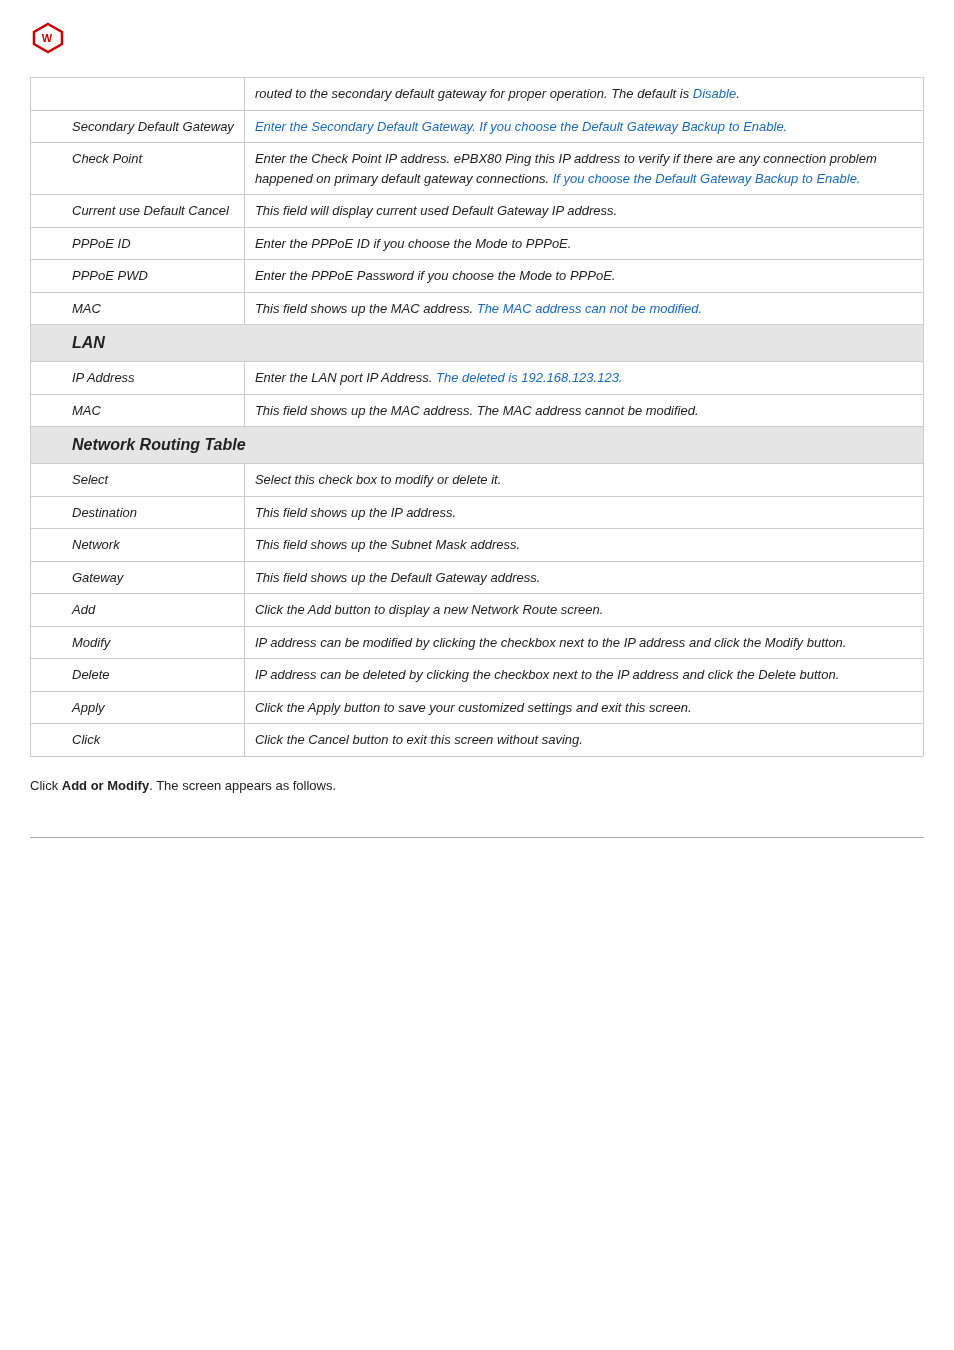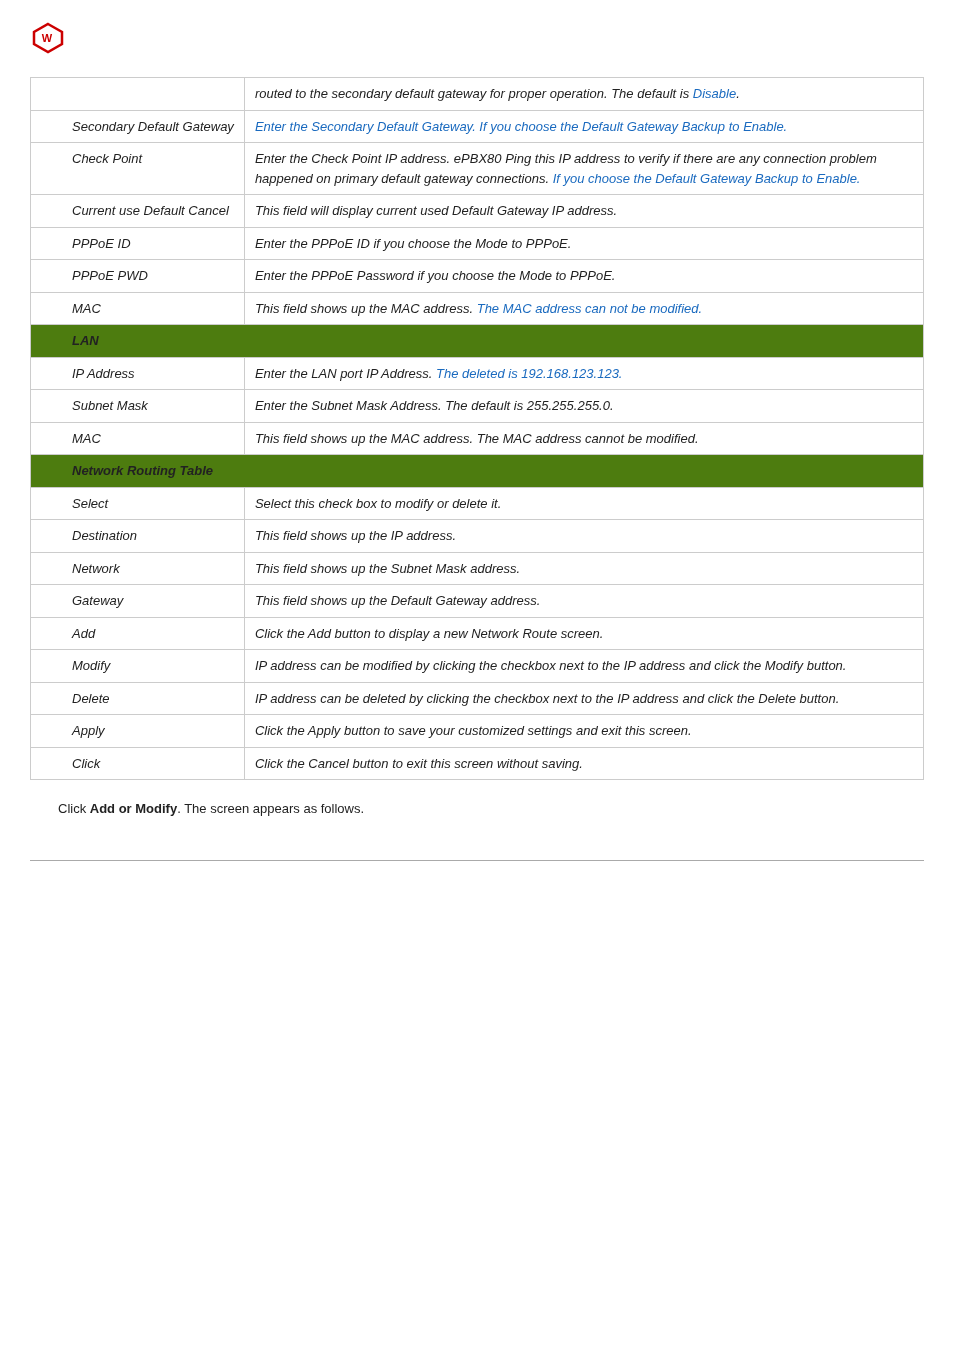--- a/index.html
+++ b/index.html
@@ -41,30 +41,29 @@
       line-height: 1.5;
     }
     td:first-child {
       width: 160px;
       white-space: nowrap;
       font-weight: normal;
       padding-left: 41px;
     }
     .section-header td {
       font-weight: bold;
-      background: #4d7c0f;
-      font-size: 13px;
+      background: #e5e5e5;
+      font-size: 16px;
       margin-top: 40px;
     }
     .blue { color: #1a6abf; }
     .bottom-text {
       margin-top: 10px;
       font-size: 13px;
       line-height: 1.7;
-      margin-left: 28px;
     }
     .bottom-text p {
       margin-bottom: 6px;
     }
     hr.bottom-line {
       margin-top: 40px;
       border: none;
       border-top: 1px solid #aaa;
     }
   </style>
@@ -112,24 +111,20 @@
         <td><span>This field shows up the MAC address. </span><span class="blue">The MAC address can not be modified.</span></td>
       </tr>
       <tr class="section-header">
         <td colspan="2">LAN</td>
       </tr>
       <tr>
         <td>IP Address</td>
         <td><span>Enter the LAN port IP Address. </span><span class="blue">The deleted is 192.168.123.123.</span></td>
       </tr>
       <tr>
-        <td>Subnet Mask</td>
-        <td><span>Enter the Subnet Mask Address. The default is 255.255.255.0.</span></td>
-      </tr>
-      <tr>
         <td>MAC</td>
         <td><span>This field shows up the MAC address. The MAC address cannot be modified.</span></td>
       </tr>
       <tr class="section-header">
         <td colspan="2">Network Routing Table</td>
       </tr>
       <tr>
         <td>Select</td>
         <td><span>Select this check box to modify or delete it.</span></td>
       </tr>

